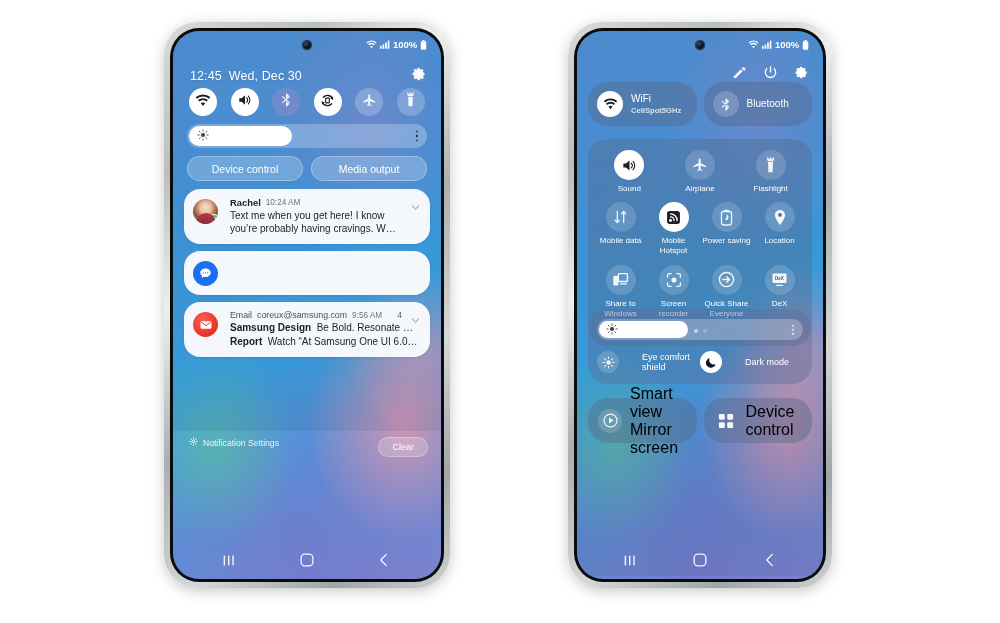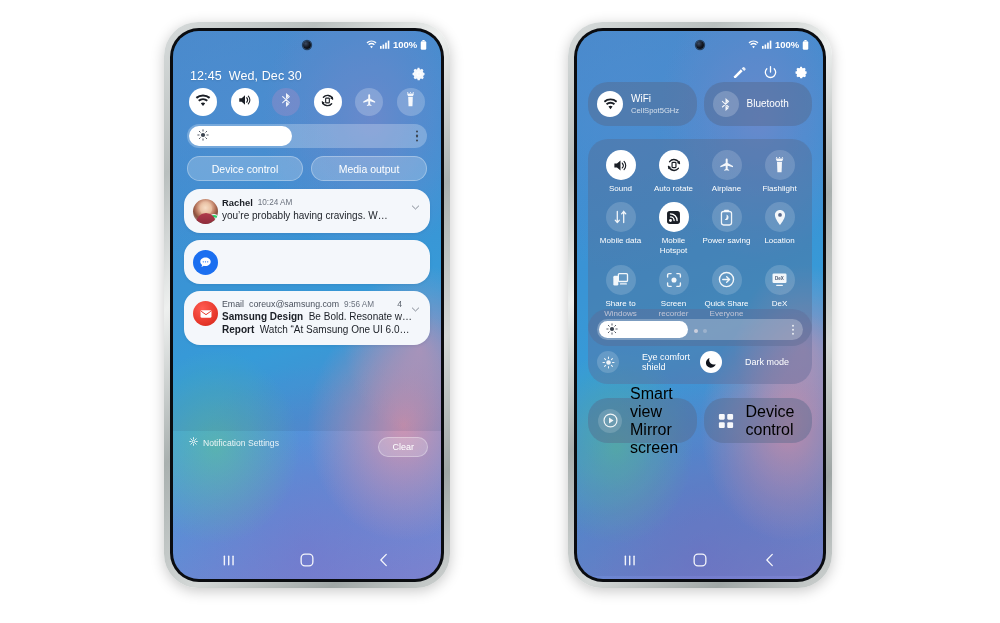--- a/index.html
+++ b/index.html
@@ -103,21 +103,21 @@
     flex:1; height:25px; border-radius:13px;
     background: rgba(255,255,255,0.22);
     border:1px solid rgba(255,255,255,0.30);
     color:#fff; font-size:10.5px;
     display:flex; align-items:center; justify-content:center;
   }
 
   .notifs { position:absolute; left:11px; right:11px; top:158px; z-index:20; }
   .ncard {
     background:#f4f7fb; border-radius:16px; margin-bottom:7px;
-    padding:8px 10px 9px 9px; display:flex; gap:4px;
+    padding:8px 10px 9px 9px; display:flex; gap:12px;
     box-shadow:0 1px 3px rgba(20,40,80,0.10);
   }
   .nicon { width:25px; height:25px; border-radius:50%; flex:none; position:relative; margin-top:2px; }
   .nicon.photo {
     background: radial-gradient(circle at 50% 34%, #f3d5c0 0%, #e8bda2 26%, #b9785f 46%, #8a4f3c 60%, #c9ccd4 100%);
     overflow:hidden;
   }
   .nicon.photo::before{
     content:""; position:absolute; left:50%; top:4px; transform:translateX(-50%);
     width:12px; height:12px; border-radius:50%;
@@ -167,21 +167,21 @@
   .qtop { top:51px; display:flex; gap:7px; }
   .qbig {
     flex:1; height:44px; border-radius:20px;
     background: rgba(86,104,140,0.46);
     display:flex; align-items:center; gap:8px; padding-left:9px;
   }
   .qbig .circ { width:26px; height:26px; border-radius:50%; display:flex; align-items:center; justify-content:center; flex:none; }
   .qbig .circ.on { background:#fff; }
   .qbig .circ.off { background: rgba(255,255,255,0.20); }
   .qbig .lbl { color:#fff; font-size:10px; font-weight:500; line-height:1.25; }
-  .qbig .sub { color:rgba(255,255,255,0.76); font-size:7.6px; margin-top:1px; }
+  .qbig .sub { color:rgba(255,255,255,0.76); font-size:7.6px; margin-top:1px;font-weight:bold; }
 
   .qgrid {
     top:108px; padding:11px 6px 13px;
     background: rgba(86,104,140,0.40);
     border-radius:20px;
   }
   .qrow { display:flex; }
   .qcell { flex:1; display:flex; flex-direction:column; align-items:center; gap:4px; padding-bottom:8px; }
   .qc { width:30px; height:30px; border-radius:50%; display:flex; align-items:center; justify-content:center; }
   .qc.on { background:#fff; }
@@ -372,20 +372,21 @@
             <div class="nbody">
               <div class="nhead">
                 <span class="napp b">Rachel</span>
                 <span class="ntime">10:24 AM</span>
                 <span class="chev">
                   <svg width="9" height="9" viewBox="0 0 12 12">
                       <path d="M1.8 4l4.2 4 4.2-4" stroke="#6b727e" stroke-width="1.1" fill="none" stroke-linecap="round"></path>
                     </svg>
                 </span>
               </div>
+              <div class="nline">Text me when you get here! I know</div>
               <div class="nline">you’re probably having cravings. W…</div>
             </div>
           </div>
 
           <div class="ncard">
             <div class="nicon msg">
               <svg width="13" height="13" viewBox="0 0 20 20">
                   <path fill="#fff" d="M10 2.4c-4.4 0-8 2.9-8 6.5 0 2 1.1 3.8 2.9 5-.2.9-.7 1.9-1.5 2.8 1.6-.2 3-.8 4-1.6.8.2 1.7.3 2.6.3 4.4 0 8-2.9 8-6.5s-3.6-6.5-8-6.5z"></path>
                   <circle cx="6.6" cy="8.9" r="1" fill="#1b6ff0"></circle>
                   <circle cx="10" cy="8.9" r="1" fill="#1b6ff0"></circle>
@@ -545,32 +546,20 @@
               <div class="qc on">
                 <svg width="17" height="15" viewBox="0 0 24 22">
                     <path d="M3 8.2v5.6h3.8L12 18.4V3.6L6.8 8.2z" fill="#1b1f26"></path>
                     <path d="M14.6 7.4a5.4 5.4 0 010 7.2" stroke="#1b1f26" stroke-width="1.7" fill="none" stroke-linecap="round"></path>
                     <path d="M17.2 5a8.6 8.6 0 010 12" stroke="#1b1f26" stroke-width="1.7" fill="none" stroke-linecap="round"></path>
                   </svg>
               </div>
               <div class="qlab">Sound</div>
             </div>
             <div class="qcell">
-              <div class="qc on">
-                <svg width="18" height="18" viewBox="0 0 24 24">
-                    <path d="M6.2 7.5A7.6 7.6 0 0119.2 10" stroke="#1b1f26" stroke-width="2" fill="none" stroke-linecap="round"></path>
-                    <path d="M17.8 16.5A7.6 7.6 0 014.8 14" stroke="#1b1f26" stroke-width="2" fill="none" stroke-linecap="round"></path>
-                    <path d="M19.8 6.2l-.2 4.2-4-1.1z" fill="#1b1f26"></path>
-                    <path d="M4.2 17.8l.2-4.2 4 1.1z" fill="#1b1f26"></path>
-                    <rect x="9.4" y="8.6" width="5.2" height="6.8" rx="1.1" fill="none" stroke="#1b1f26" stroke-width="1.6"></rect>
-                  </svg>
-              </div>
-              <div class="qlab">Auto rotate</div>
-            </div>
-            <div class="qcell">
               <div class="qc off">
                 <svg width="16" height="16" viewBox="0 0 24 24">
                     <path d="M21 15.5v-2l-8-4.6V3.6a1.5 1.5 0 00-3 0v5.3l-8 4.6v2l8-2.4v4.8l-2.2 1.5v1.4l3.7-1 3.7 1v-1.4L13 17.9v-4.8z" fill="#fff" opacity=".92"></path>
                   </svg>
               </div>
               <div class="qlab">Airplane</div>
             </div>
             <div class="qcell">
               <div class="qc off">
                 <svg width="13" height="17" viewBox="0 0 16 22">

